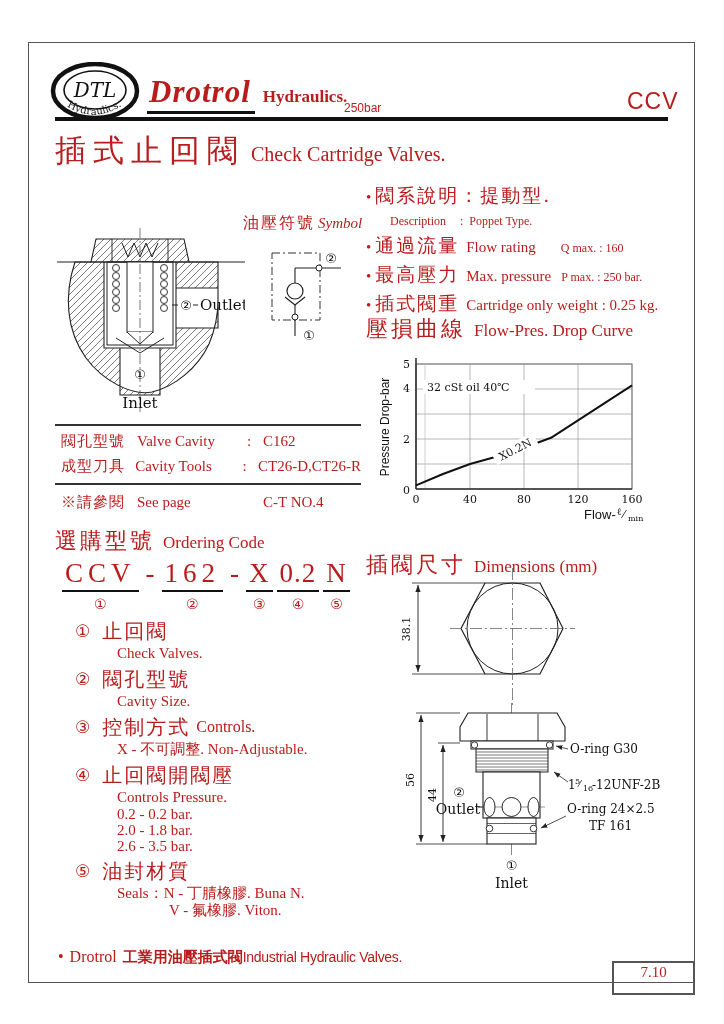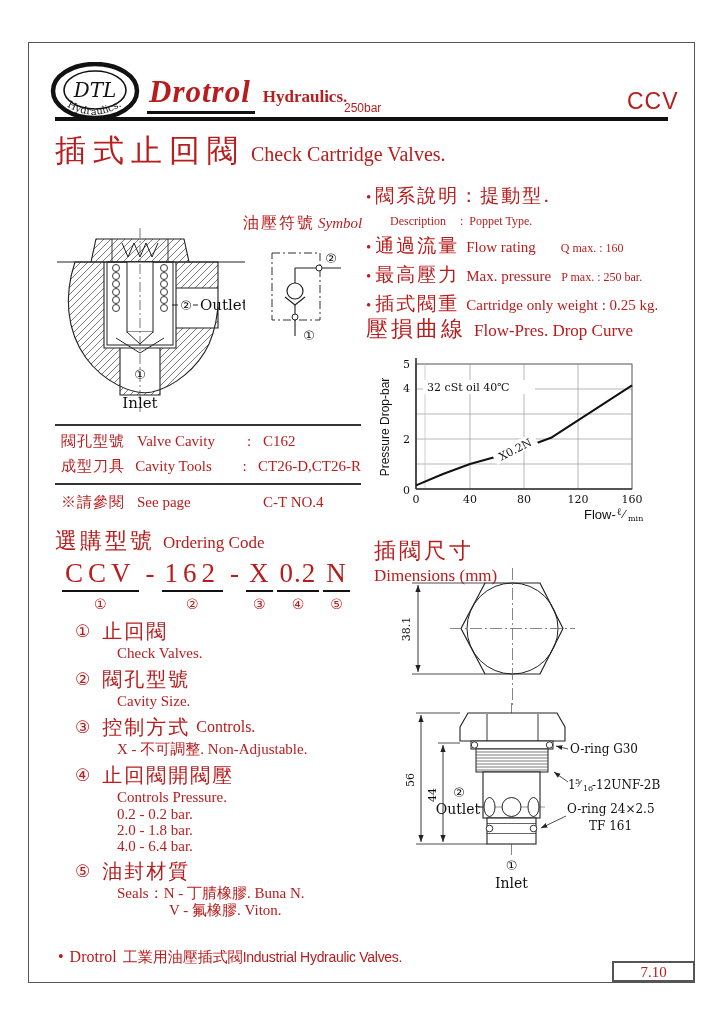--- a/index.html
+++ b/index.html
@@ -59,23 +59,23 @@
   .oi-num{font-size:17px;margin-right:12px;}
   .oi-zh{font-size:20px;letter-spacing:2px;}
   .oi-en-inline{font-size:16px;margin-left:6px;}
   .oi-sub{margin-left:42px;font-size:15px;line-height:17px;white-space:pre;}
   .oi-opt{margin-left:42px;font-size:15px;line-height:16px;white-space:pre;}
   .oi-opt2{margin-left:94px;font-size:15px;line-height:16px;white-space:pre;}
   
   .footer-row{display:flex;align-items:baseline;white-space:pre;}
   .f-bullet{font-size:16px;margin-right:6px;}
   .f-brand{font-size:16px;}
-  .f-zh{font-size:15px;margin-left:6px;}
+  .f-zh{font-size:15px;margin-left:6px;font-weight:bold;}
   .f-en{font-family:"Liberation Sans",sans-serif;font-size:14px;letter-spacing:-0.3px;}
-  .pagebox{position:absolute;left:612px;top:961px;width:83px;height:21px;
+  .pagebox{position:absolute;left:612px;top:961px;width:83px;height:34px;
            border:2px solid #555;box-sizing:border-box;text-align:center;
            font-size:15px;line-height:19px;}
 </style>
 </head>
 <body>
 
 <div class="page">
 
   <div class="frame"></div>
 
@@ -328,36 +328,36 @@
       <div class="oi-sub">X - 不可調整. Non-Adjustable.</div>
     </div>
     <div class="oi">
       <div class="oi-head">
         <span class="oi-num cnum">④</span>
         <span class="oi-zh zh">止回閥開閥壓</span>
       </div>
       <div class="oi-sub">Controls Pressure.</div>
       <div class="oi-opt">0.2 - 0.2 bar.</div>
       <div class="oi-opt">2.0 - 1.8 bar.</div>
-      <div class="oi-opt">4.0 - 6.4 bar.</div>
+      <div class="oi-opt">2.6 - 3.5 bar.</div>
     </div>
     <div class="oi">
       <div class="oi-head">
         <span class="oi-num cnum">⑤</span>
         <span class="oi-zh zh">油封材質</span>
       </div>
       <div class="oi-sub" style="display:flex;">
         <span>Seals：</span>
         <span>N - 丁腈橡膠. Buna N.</span>
       </div>
       <div class="oi-opt2">V - 氟橡膠. Viton.</div>
     </div>
   </div>
 
-  <div class="abs sect" style="left:366px;top:536px;flex-direction:column;">
+  <div class="abs sect" style="left:366px;top:550px;">
     <span class="sect-zh zh">插閥尺寸</span>
     <span class="sect-en">Dimensions (mm)</span>
   </div>
 
   <svg class="abs" style="left:395px;top:565px;" width="230" height="145" viewBox="395 565 230 145">
     <defs>
       <marker id="arrA" markerWidth="9" markerHeight="8" refX="8" refY="4" orient="auto">
         <path d="M0,1 L8,4 L0,7 Z" fill="#222"></path>
       </marker>
     </defs>

